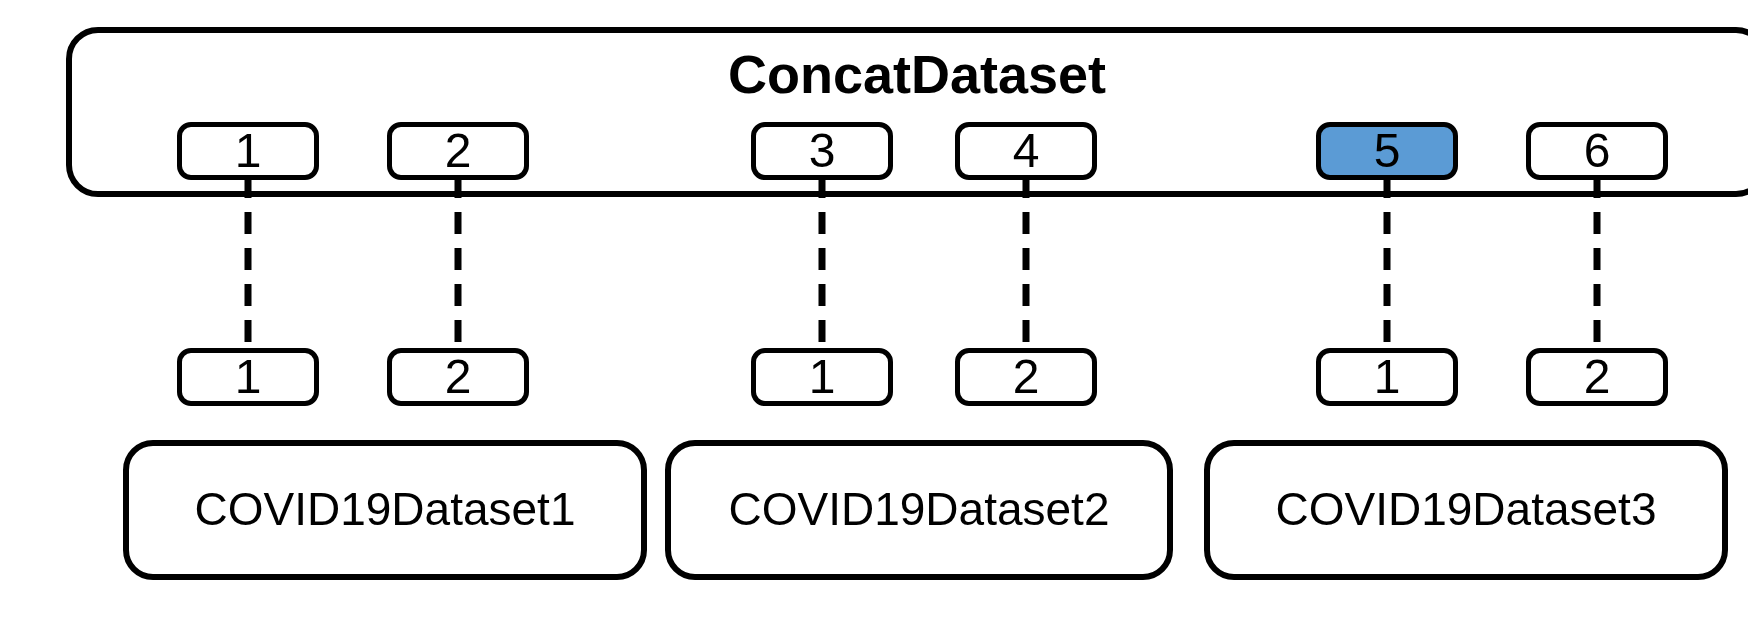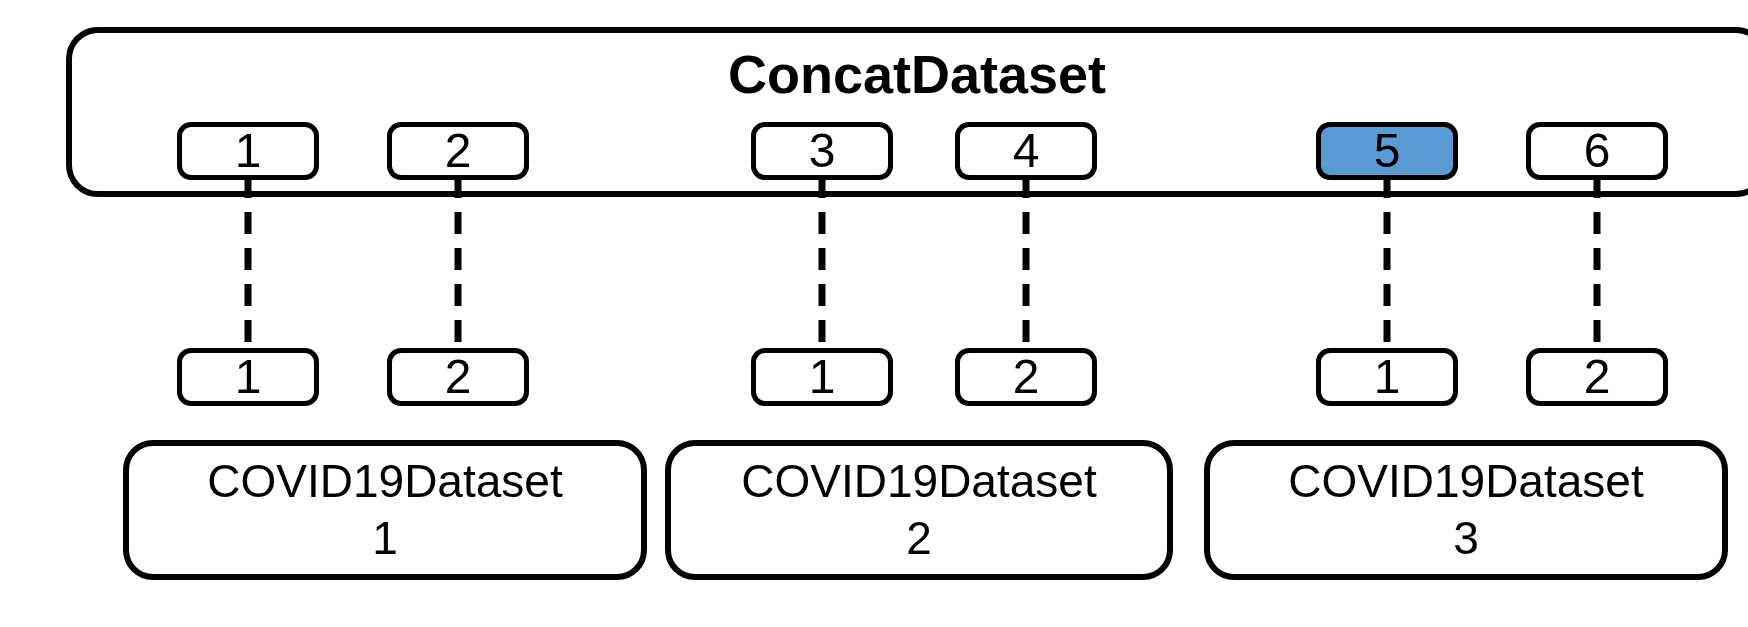--- a/index.html
+++ b/index.html
@@ -66,21 +66,21 @@
   .idx.row-bottom { top: 348px; }
   .dataset-box {
     position: absolute;
     top: 440px;
     height: 140px;
     box-sizing: border-box;
     border: 6px solid #000000;
     border-radius: 30px;
     background: #ffffff;
     display: flex;
-    flex-direction: column;
+    flex-direction: row;
     align-items: center;
     justify-content: center;
     font-size: 46px;
     line-height: 1.25;
     text-align: center;
   }
 </style>
 </head>
 <body>
 

